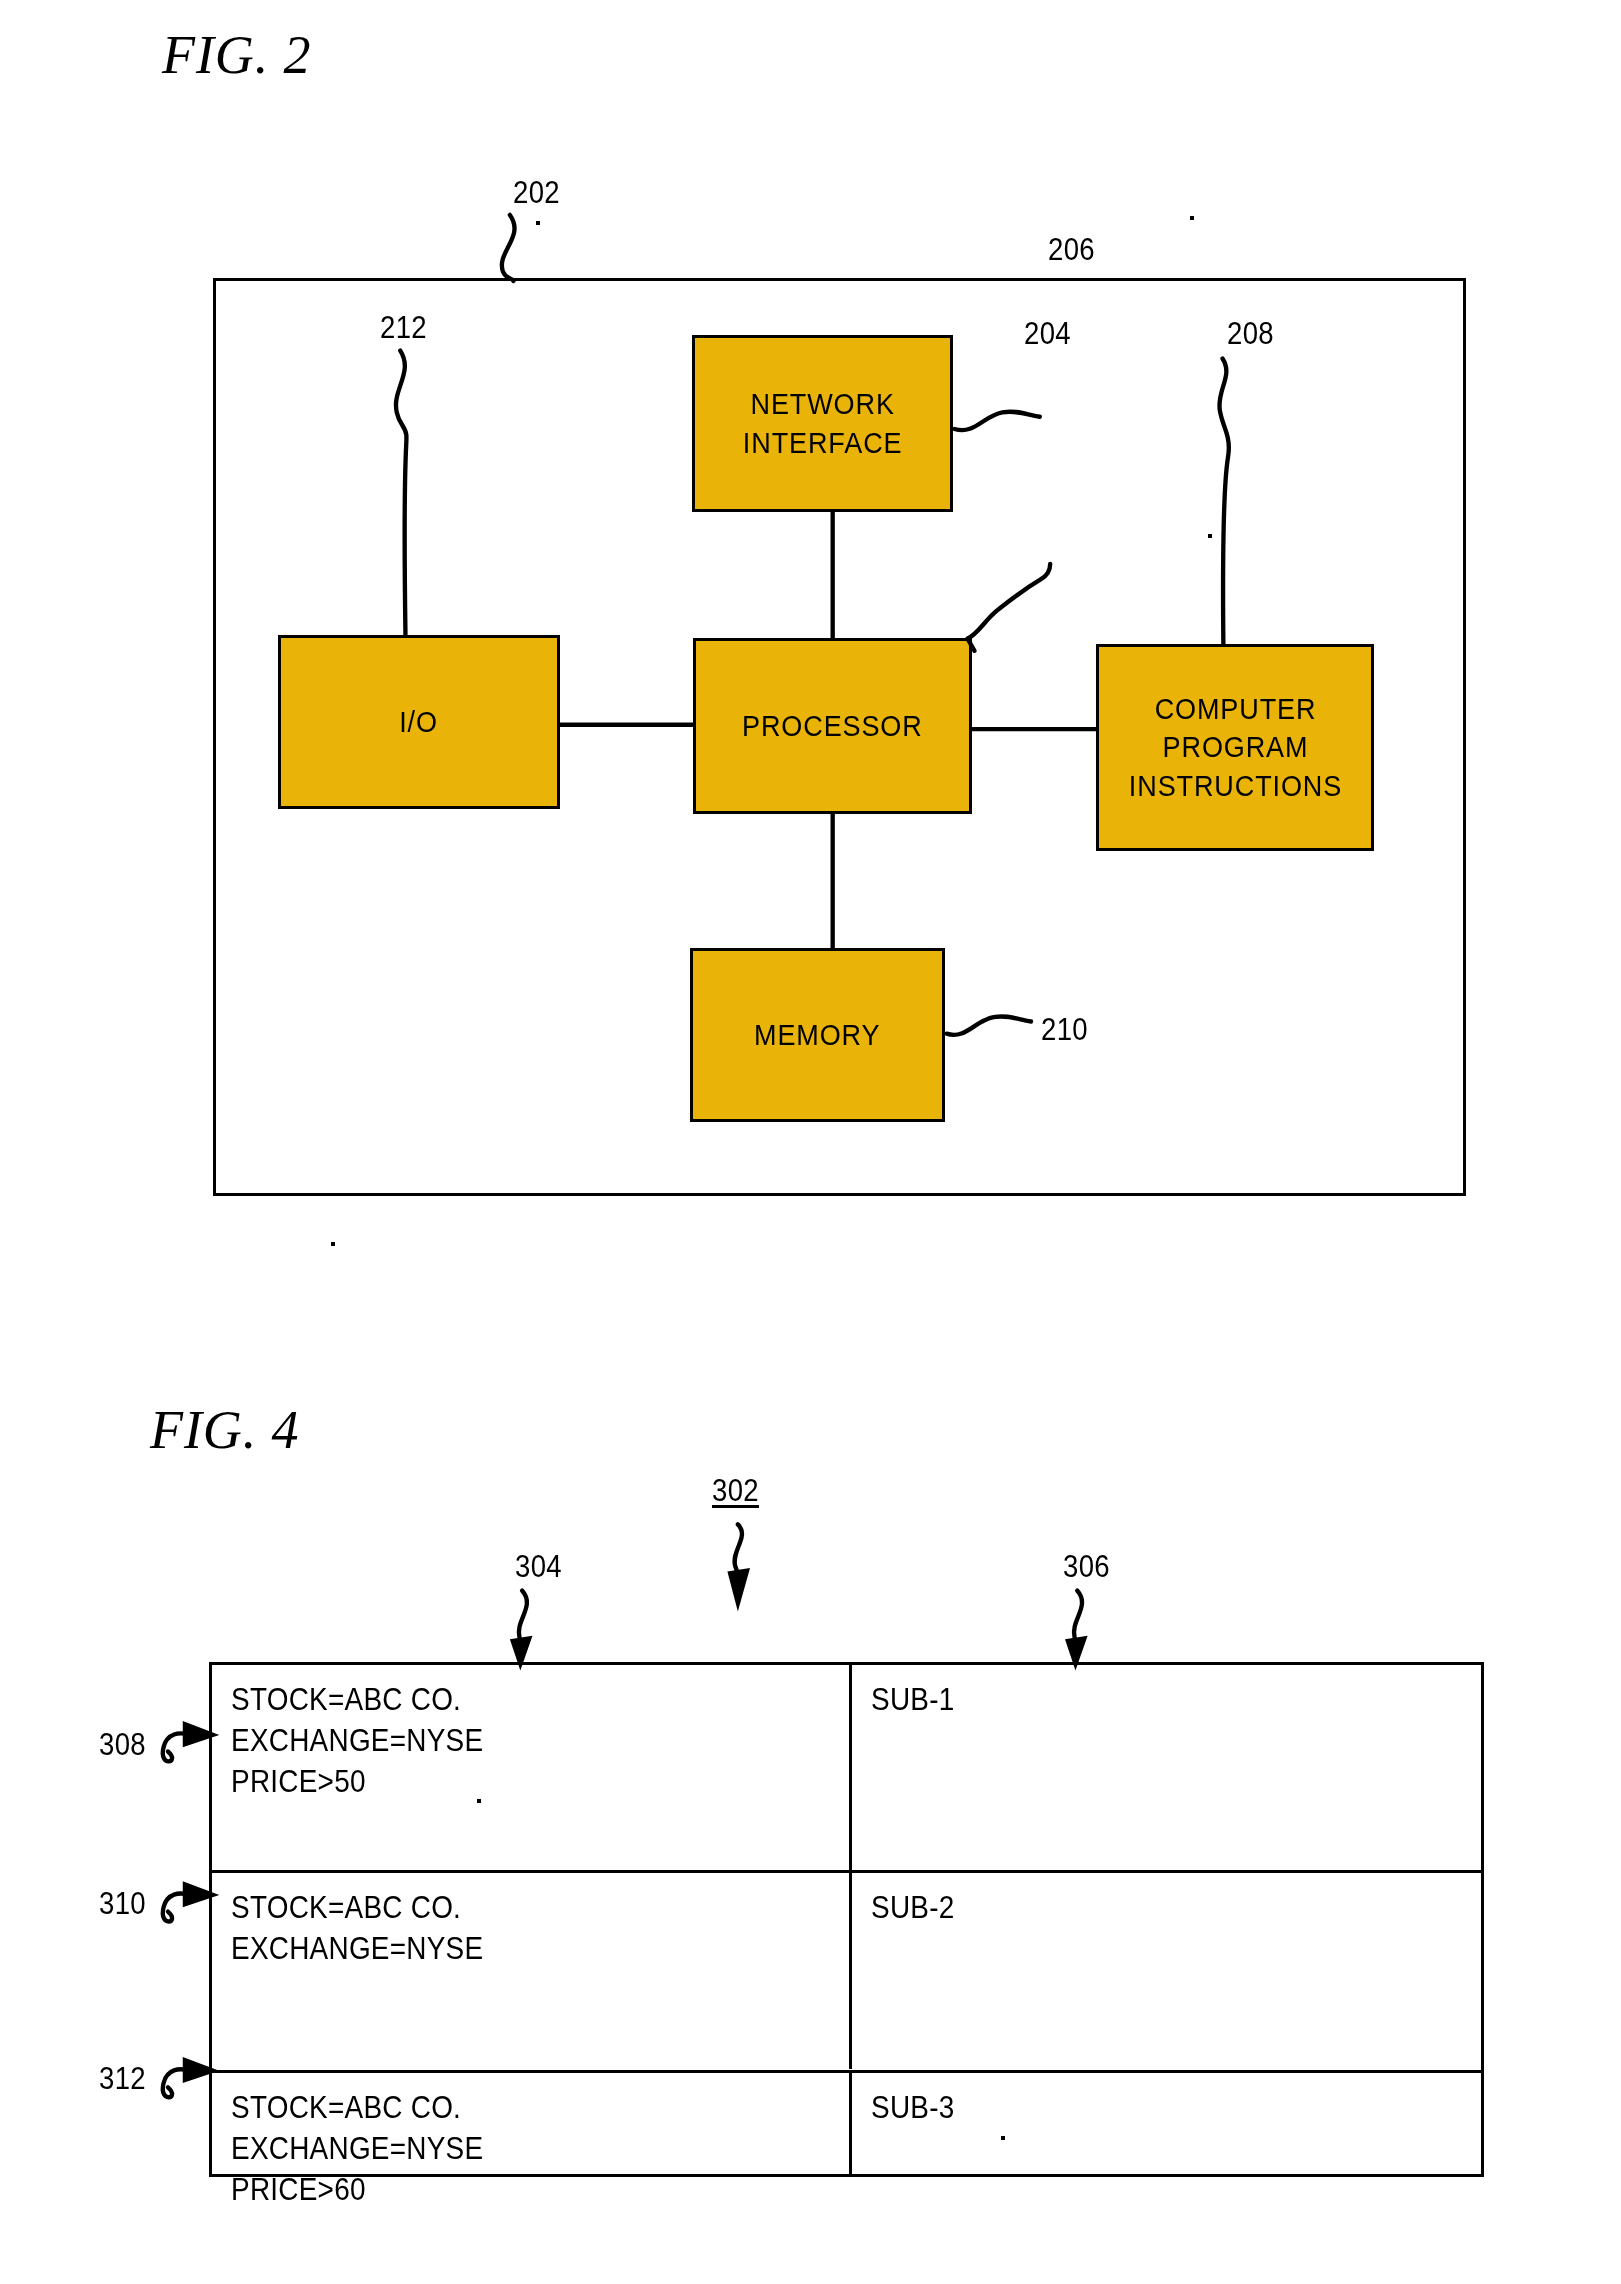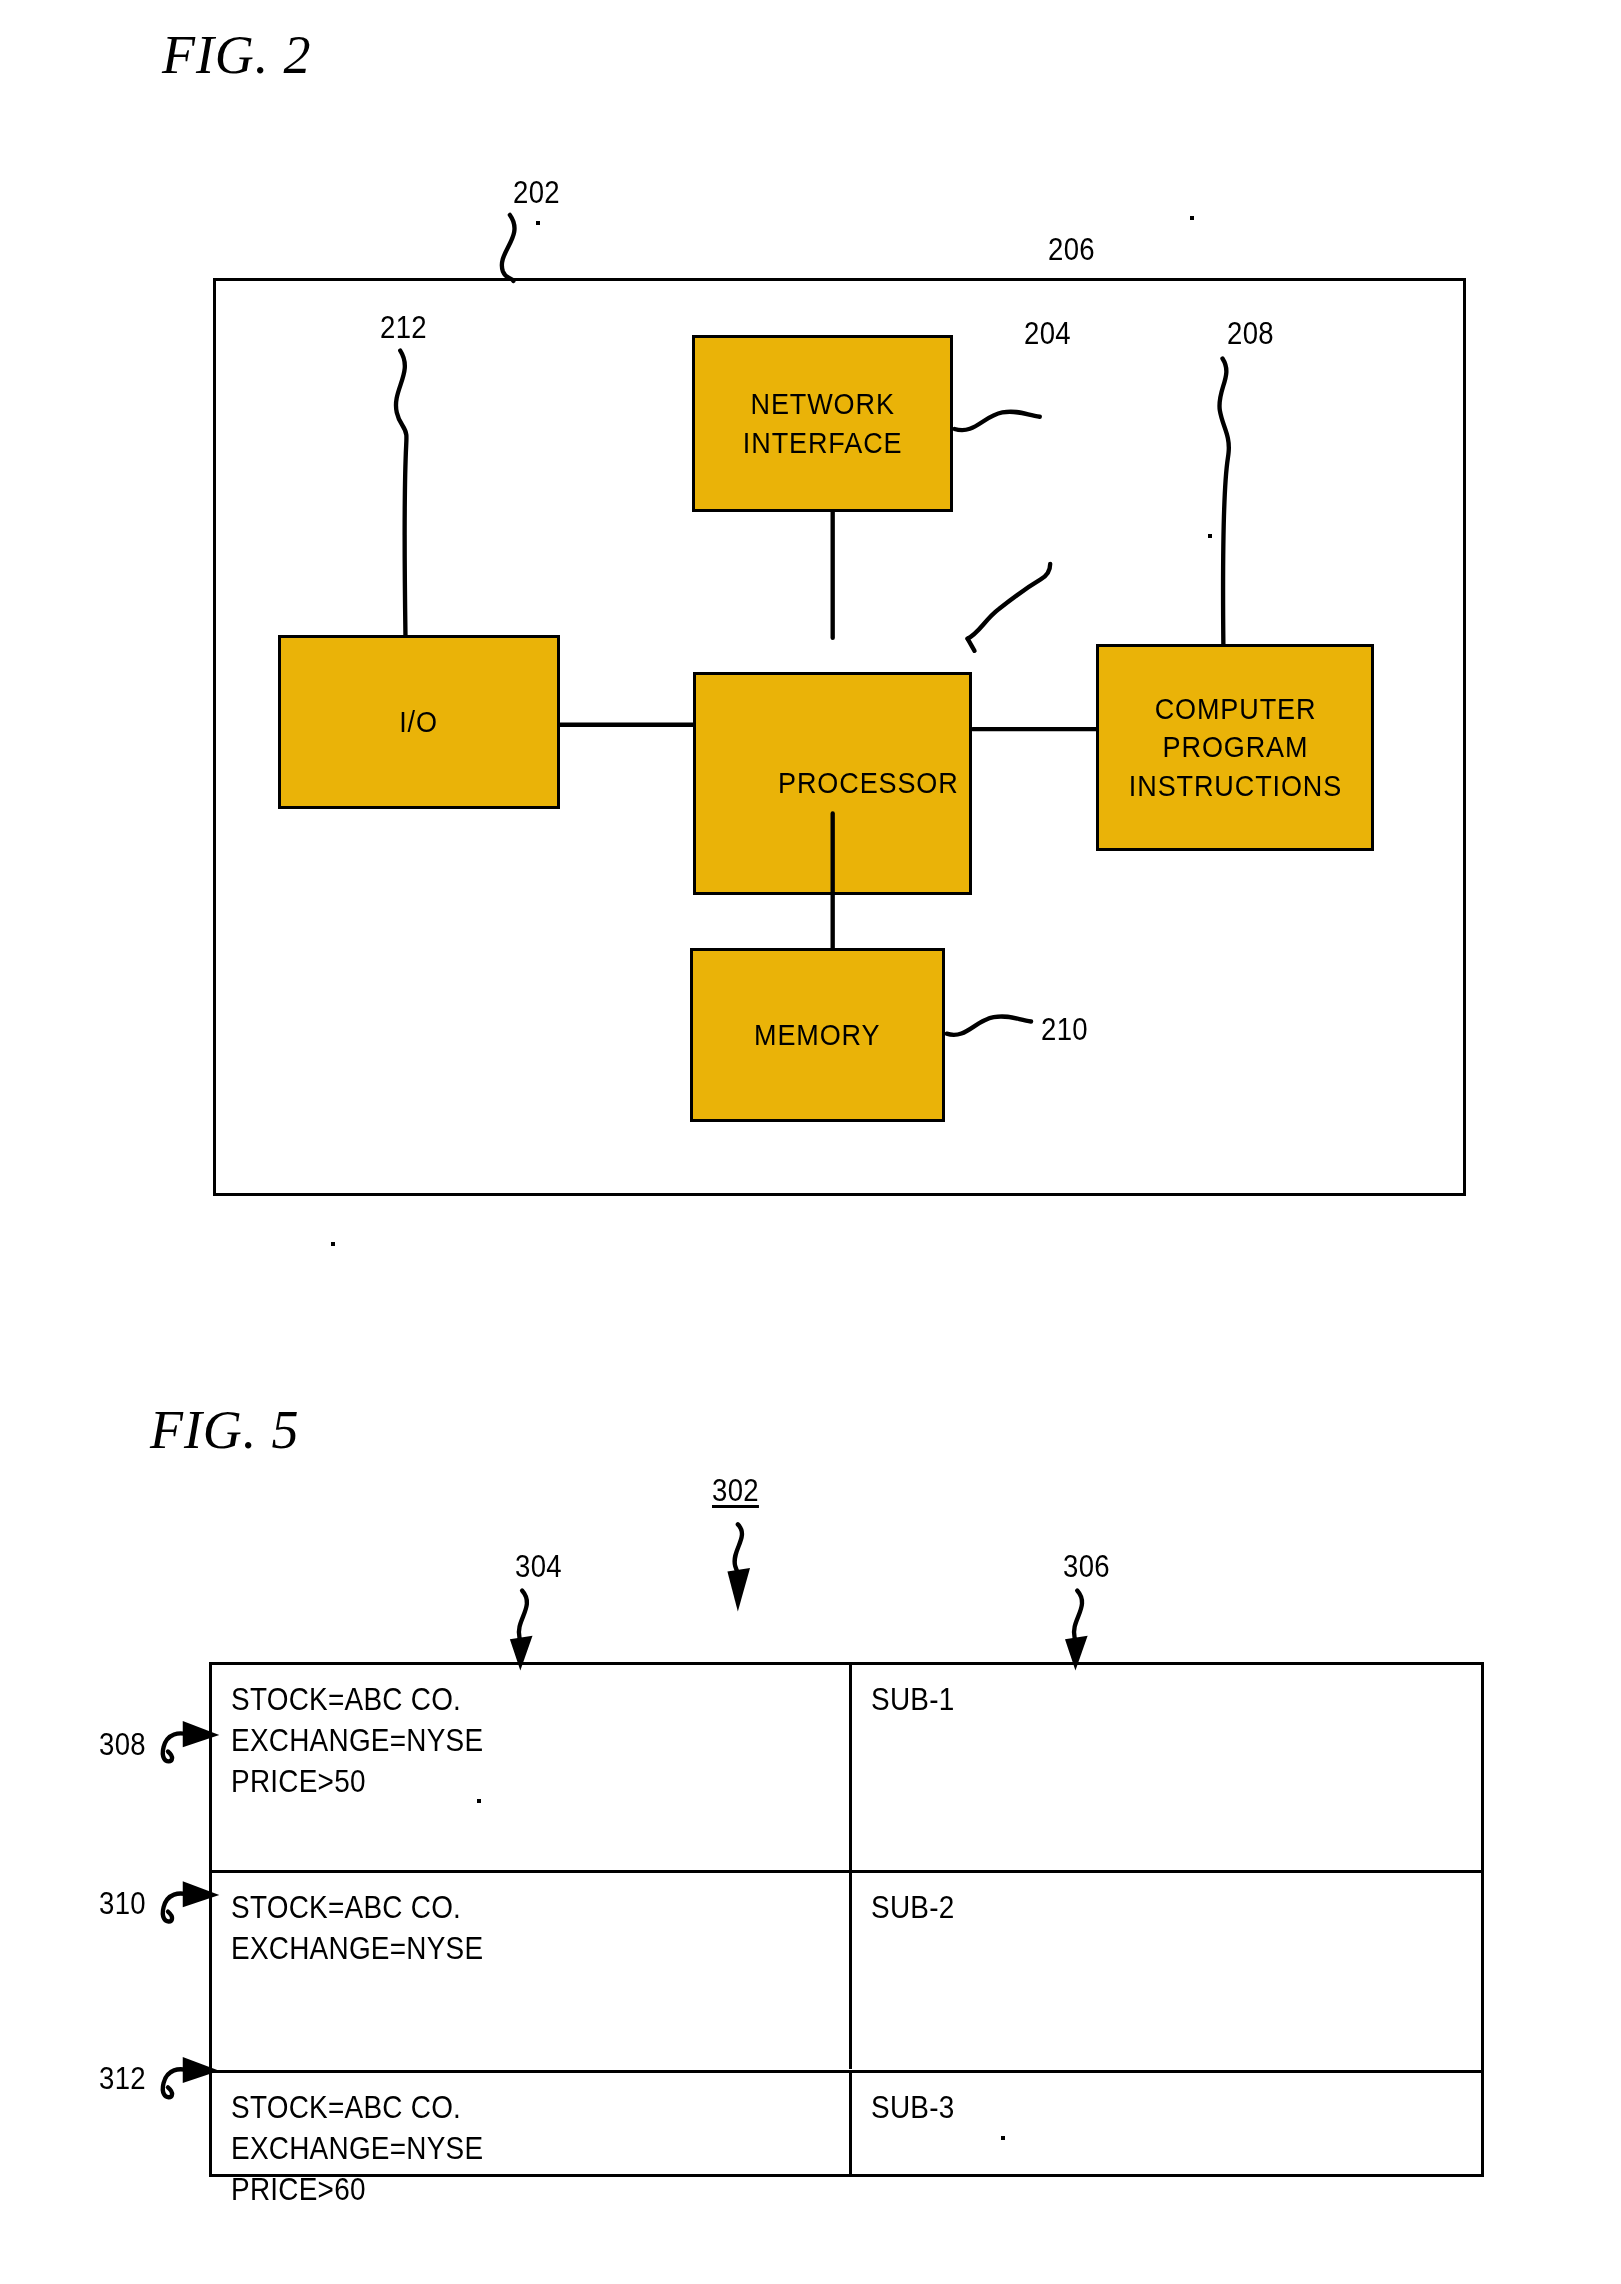--- a/index.html
+++ b/index.html
@@ -81,21 +81,21 @@
   #outer-box {
     position: absolute;
     box-sizing: border-box;
     border: 3.5px solid #000;
     background: #fff;
     left: 213px; top: 278px;
     width: 1253px; height: 918px;
   }
   #box-network-interface { left: 692px;  top: 335px;  width: 261px; height: 177px; }
   #box-io               { left: 278px;  top: 635px;  width: 282px; height: 174px; }
-  #box-processor        { left: 693px;  top: 672px;  width: 279px; height: 223px; justify-content: flex-end; }
+  #box-processor        { left: 693px;  top: 638px;  width: 279px; height: 176px; }
   #box-cpi              { left: 1096px; top: 644px;  width: 278px; height: 207px; }
   #box-memory           { left: 690px;  top: 948px; width: 255px; height: 174px; }
 
   
   #table-302 {
     position: absolute;
     box-sizing: border-box;
     left: 209px; top: 1662px;
     width: 1275px; height: 515px;
     border: 3.5px solid #000;
@@ -171,21 +171,21 @@
       <span>INSTRUCTIONS</span>
     </div>
   </div>
   <div class="ref" style="left:1227px; top:315px;">208</div>
 
   <div class="block" id="box-memory">
     <div class="blabel">MEMORY</div>
   </div>
   <div class="ref" style="left:1041px; top:1011px;">210</div>
 
-  <div class="fig-title" id="fig3-title">FIG. 5</div>
+  <div class="fig-title" id="fig3-title">FIG. 4</div>
 
   <div class="ref underlined" style="left:712px; top:1472px;">302</div>
 
   <div class="ref" style="left:515px; top:1548px;">304</div>
   <div class="ref" style="left:1063px; top:1548px;">306</div>
 
   <div class="ref" style="left:99px; top:1726px;">308</div>
   <div class="ref" style="left:99px; top:1885px;">310</div>
   <div class="ref" style="left:99px; top:2060px;">312</div>
 

